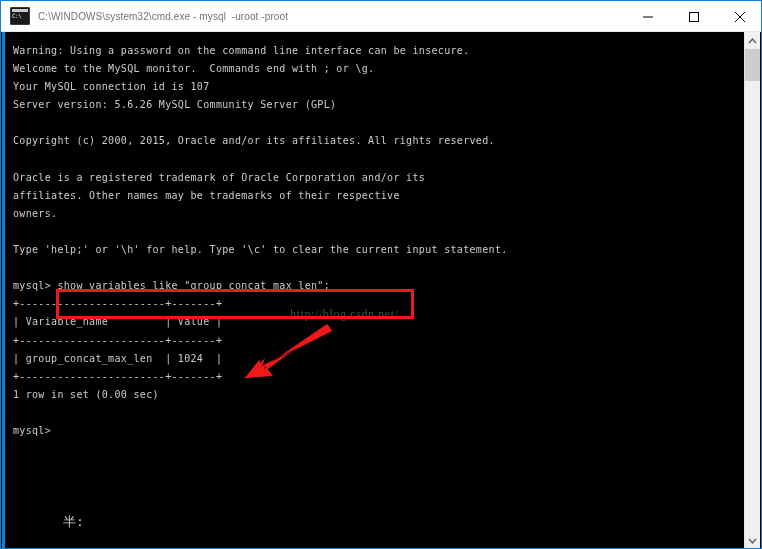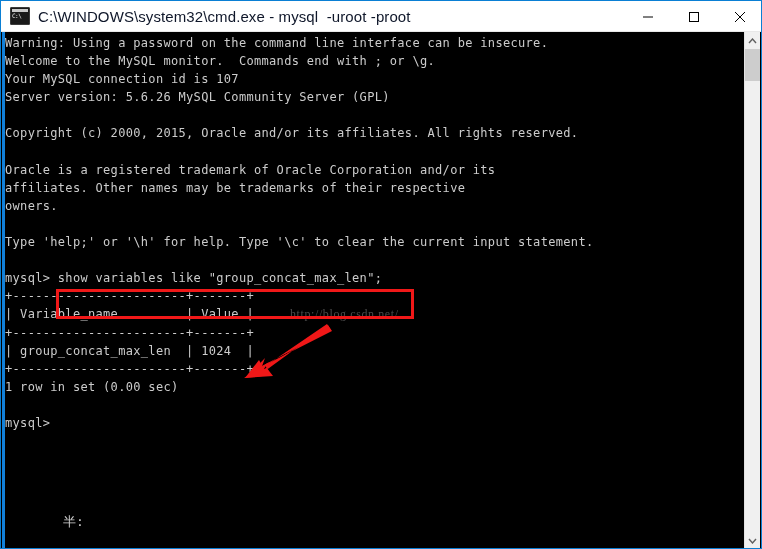--- a/index.html
+++ b/index.html
@@ -61,22 +61,22 @@
     left: 1px;
     top: 4px;
     font-family: "DejaVu Sans Mono", monospace;
     font-size: 6px;
     line-height: 8px;
     color: #e6e6e6;
     letter-spacing: -0.5px;
   }
   #title-text {
     font-family: "Liberation Sans", sans-serif;
-    font-size: 15px;
-    color: #0f172a;
+    font-size: 10px;
+    color: #737373;
     white-space: pre;
     letter-spacing: 0.1px;
   }
   #winbuttons {
     position: absolute;
     right: 0;
     top: 0;
     height: 31px;
     display: flex;
   }
@@ -102,23 +102,23 @@
     height: 517px;
     background: #000000;
     box-sizing: border-box;
     border-left: 3px solid #1280d8;
     overflow: hidden;
   }
   #console-text {
     position: absolute;
     left: 0px;
     top: 2px;
-    margin: 0;
+    margin: 8px;
     font-family: "DejaVu Sans Mono", monospace;
-    font-size: 12px;
+    font-size: 10px;
     line-height: 18.1px;
     color: #cccccc;
     white-space: pre;
     letter-spacing: 0.32px;
   }
   #ime-text {
     position: absolute;
     left: 58px;
     top: 481px;
     margin: 0;

